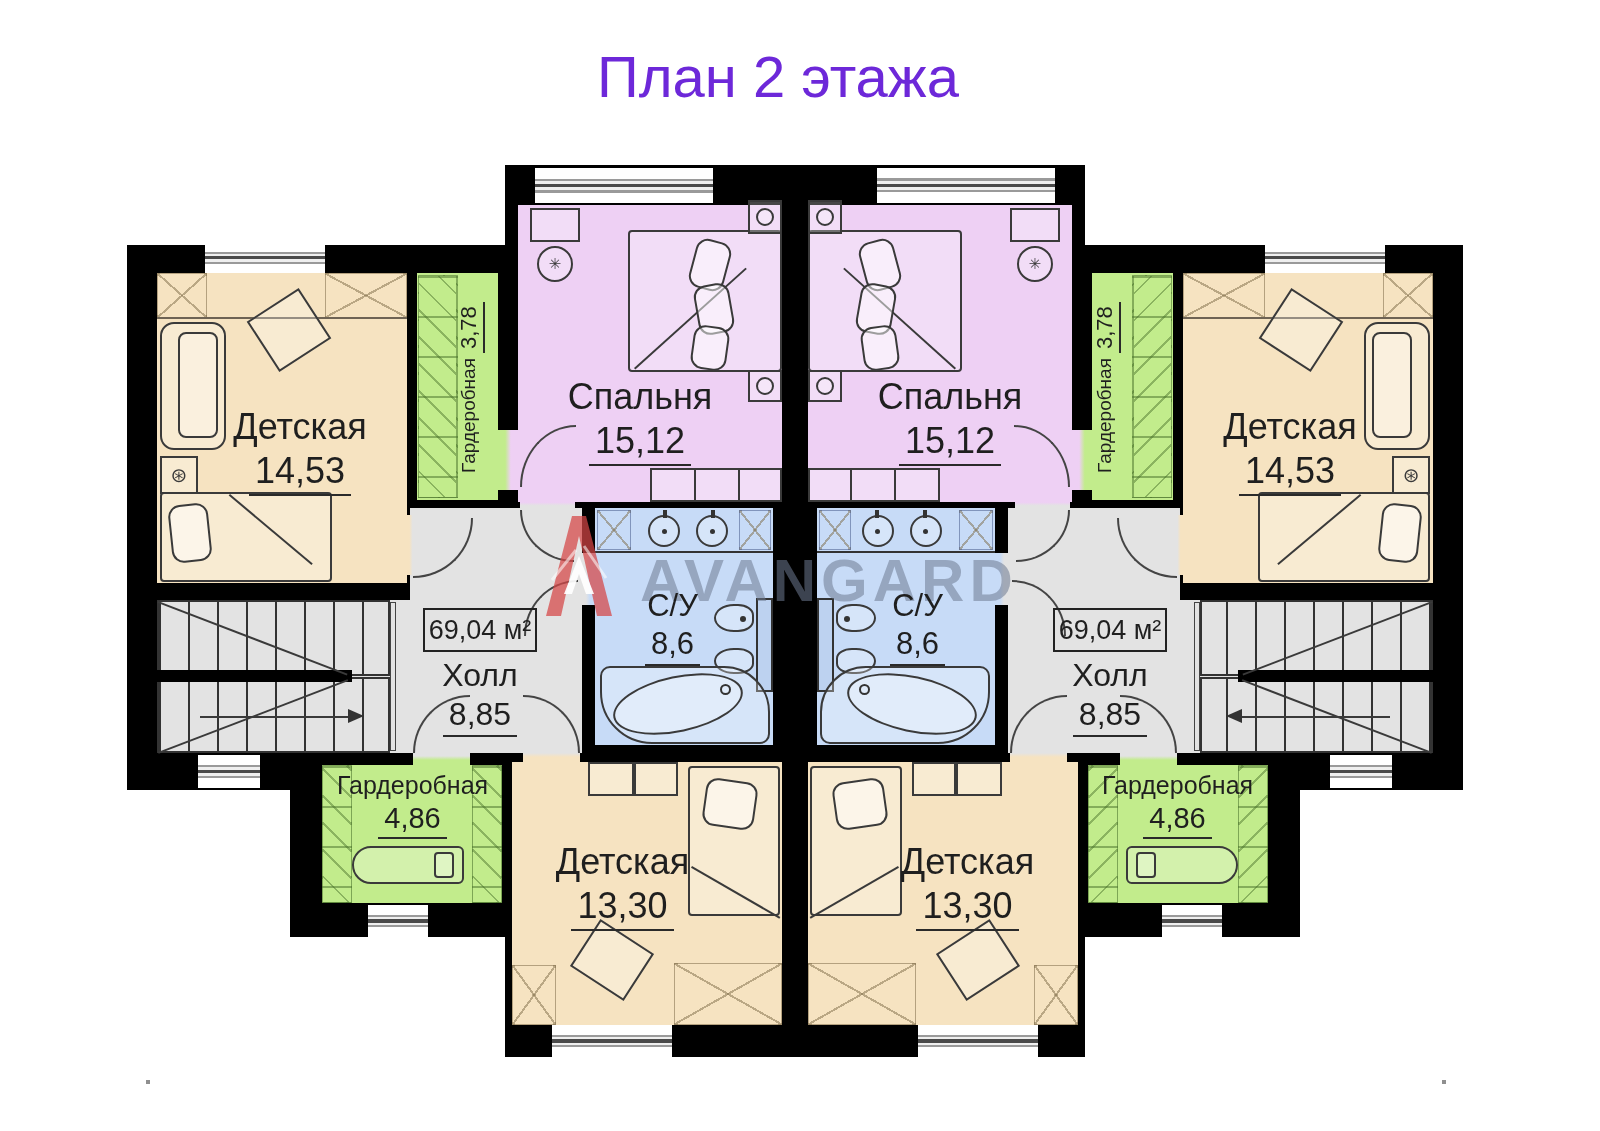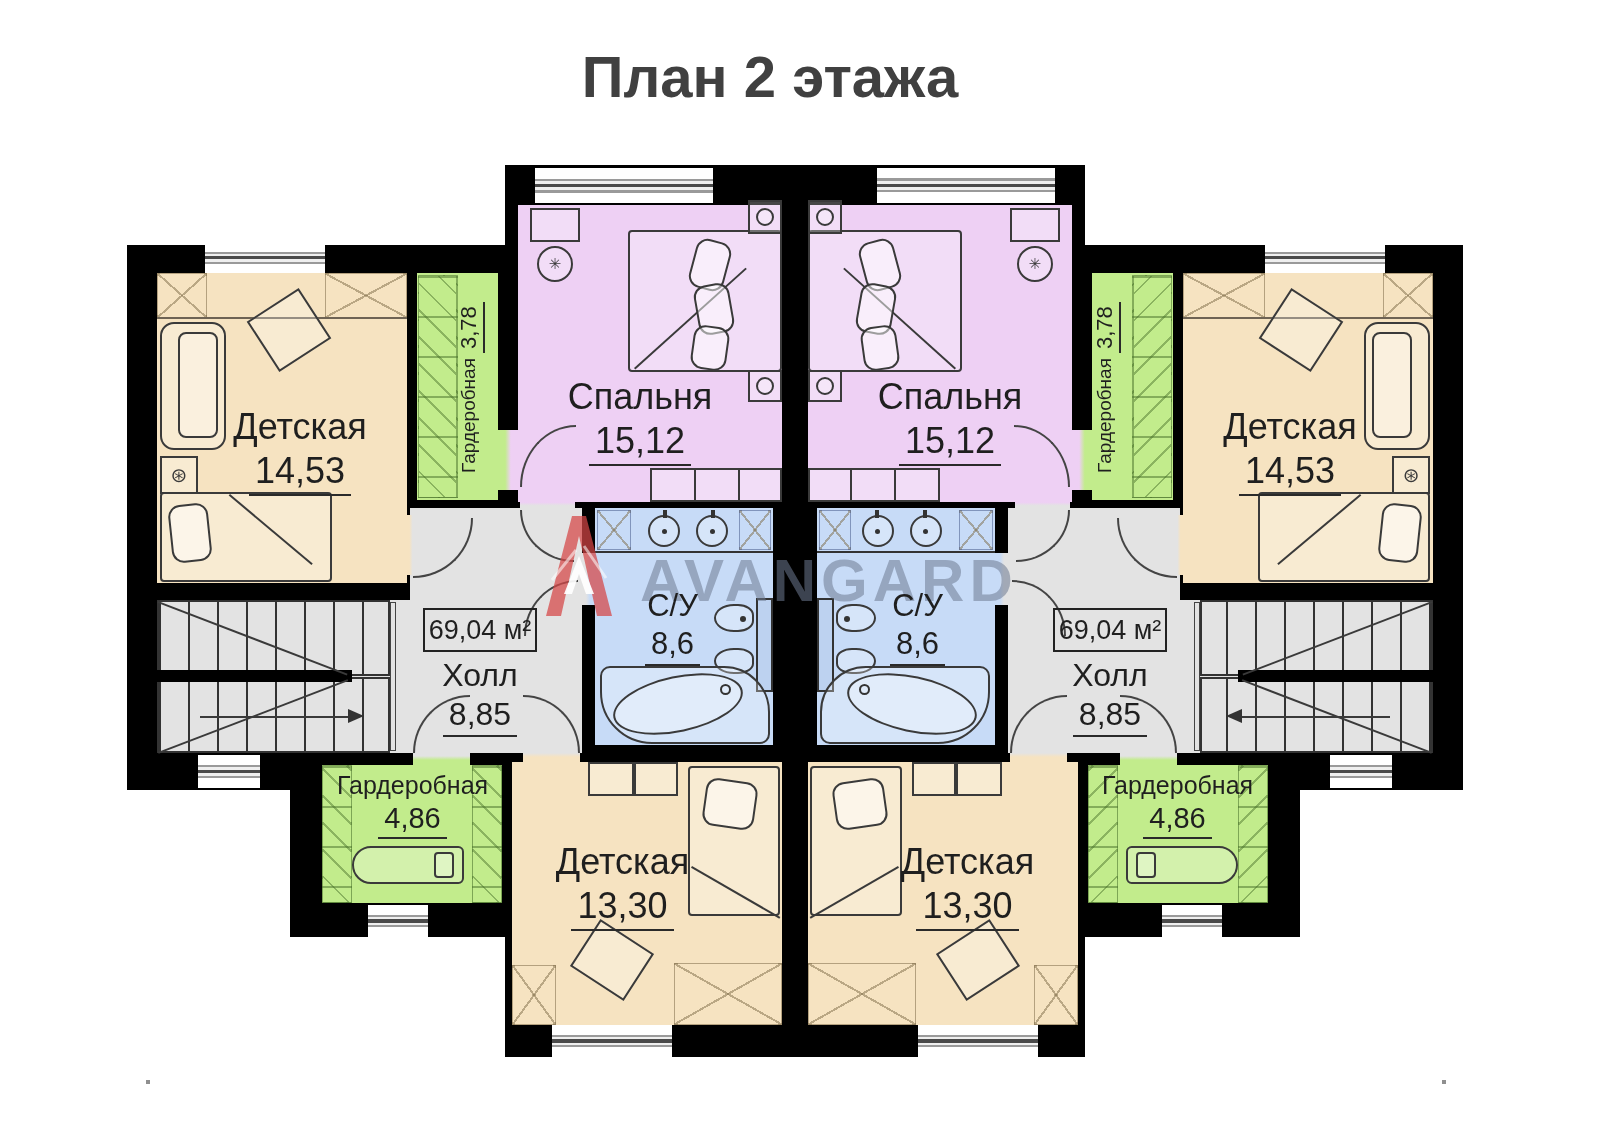--- a/index.html
+++ b/index.html
@@ -33,21 +33,21 @@
   .wm-text{position:absolute;font-weight:bold;letter-spacing:5px;color:rgba(110,122,145,.55);}
   .pillow{position:absolute;box-sizing:border-box;border:2px solid #3a3a3a;border-radius:12px;background:rgba(255,255,255,.5);}
   .dot{position:absolute;width:4px;height:4px;background:#8f8f8f;}
   .circ{border-radius:50%;}
 </style>
 </head>
 <body>
 
 <div class="canvas">
 
-  <div class="lbl" style="left:0;top:42;width:1540px;top:42px;font-size:58px;color:#404040;font-weight:bold;">План 2 этажа</div>
+  <div class="lbl" style="left:8px;top:42;width:1540px;top:42px;font-size:58px;color:#6d28d9;">План 2 этажа</div>
 
   <div class="abs bk" style="left:505px;top:165px;width:580px;height:892px;"></div>
 
   <div class="geo" id="geo-left">
 
     <div class="abs bk" style="left:127px;top:245px;width:383px;height:545px;"></div>
     <div class="abs bk" style="left:290px;top:755px;width:225px;height:182px;"></div>
 
     <div class="room" style="left:157px;top:273px;width:250px;height:310px;background:#f6e3c1;"></div>
     <div class="room" style="left:417px;top:273px;width:81px;height:227px;background:#c2ec8c;"></div>

